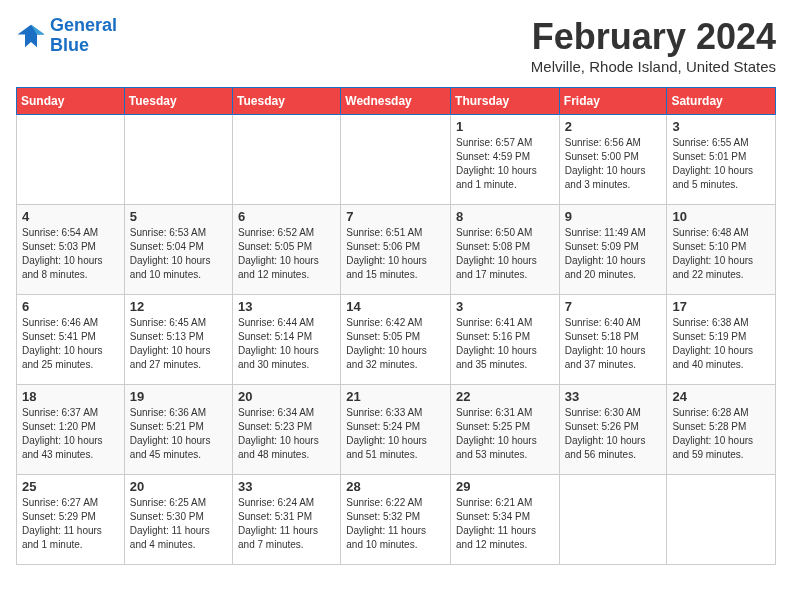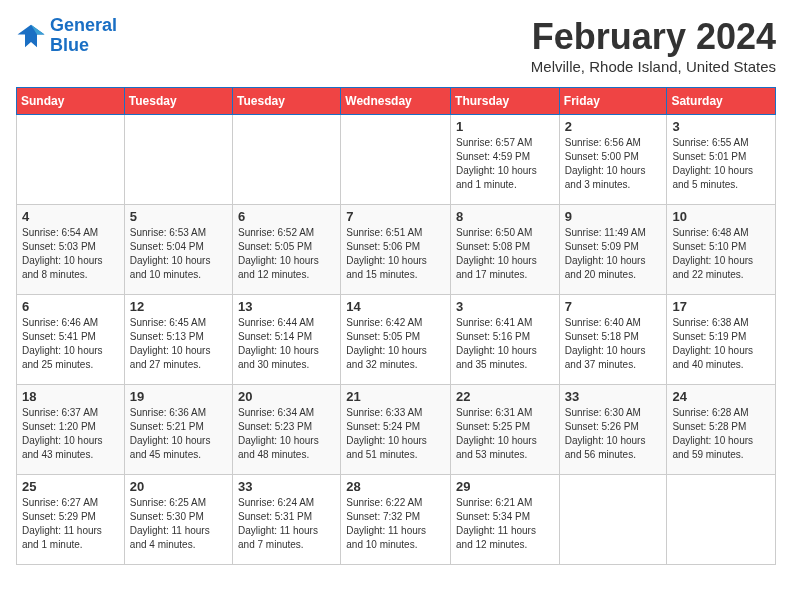--- a/index.html
+++ b/index.html
@@ -291,21 +291,21 @@
         </td>
         <td>
           <span class="day-num">33</span>
           <div class="day-info">Sunrise: 6:24 AM
 Sunset: 5:31 PM
 Daylight: 11 hours and 7 minutes.</div>
         </td>
         <td>
           <span class="day-num">28</span>
           <div class="day-info">Sunrise: 6:22 AM
-Sunset: 7:32 PM
+Sunset: 5:32 PM
 Daylight: 11 hours and 10 minutes.</div>
         </td>
         <td>
           <span class="day-num">29</span>
           <div class="day-info">Sunrise: 6:21 AM
 Sunset: 5:34 PM
 Daylight: 11 hours and 12 minutes.</div>
         </td>
         <td class="empty"></td>
         <td class="empty"></td>

